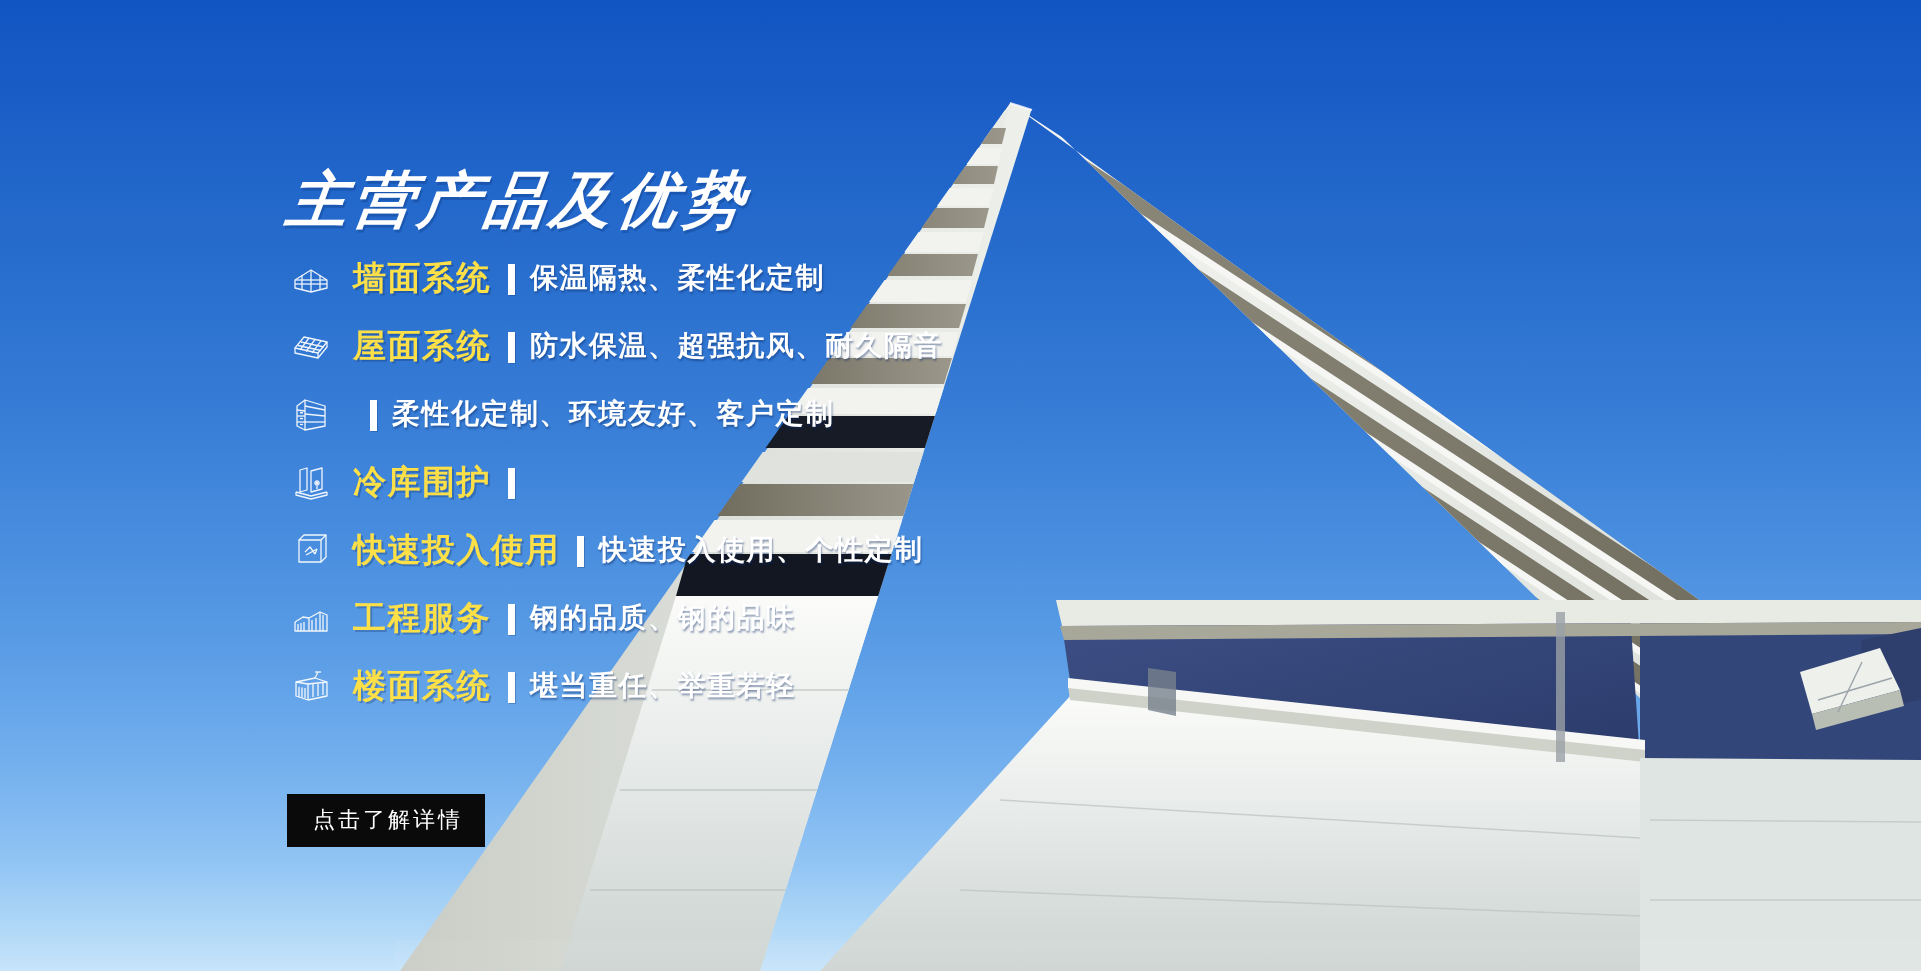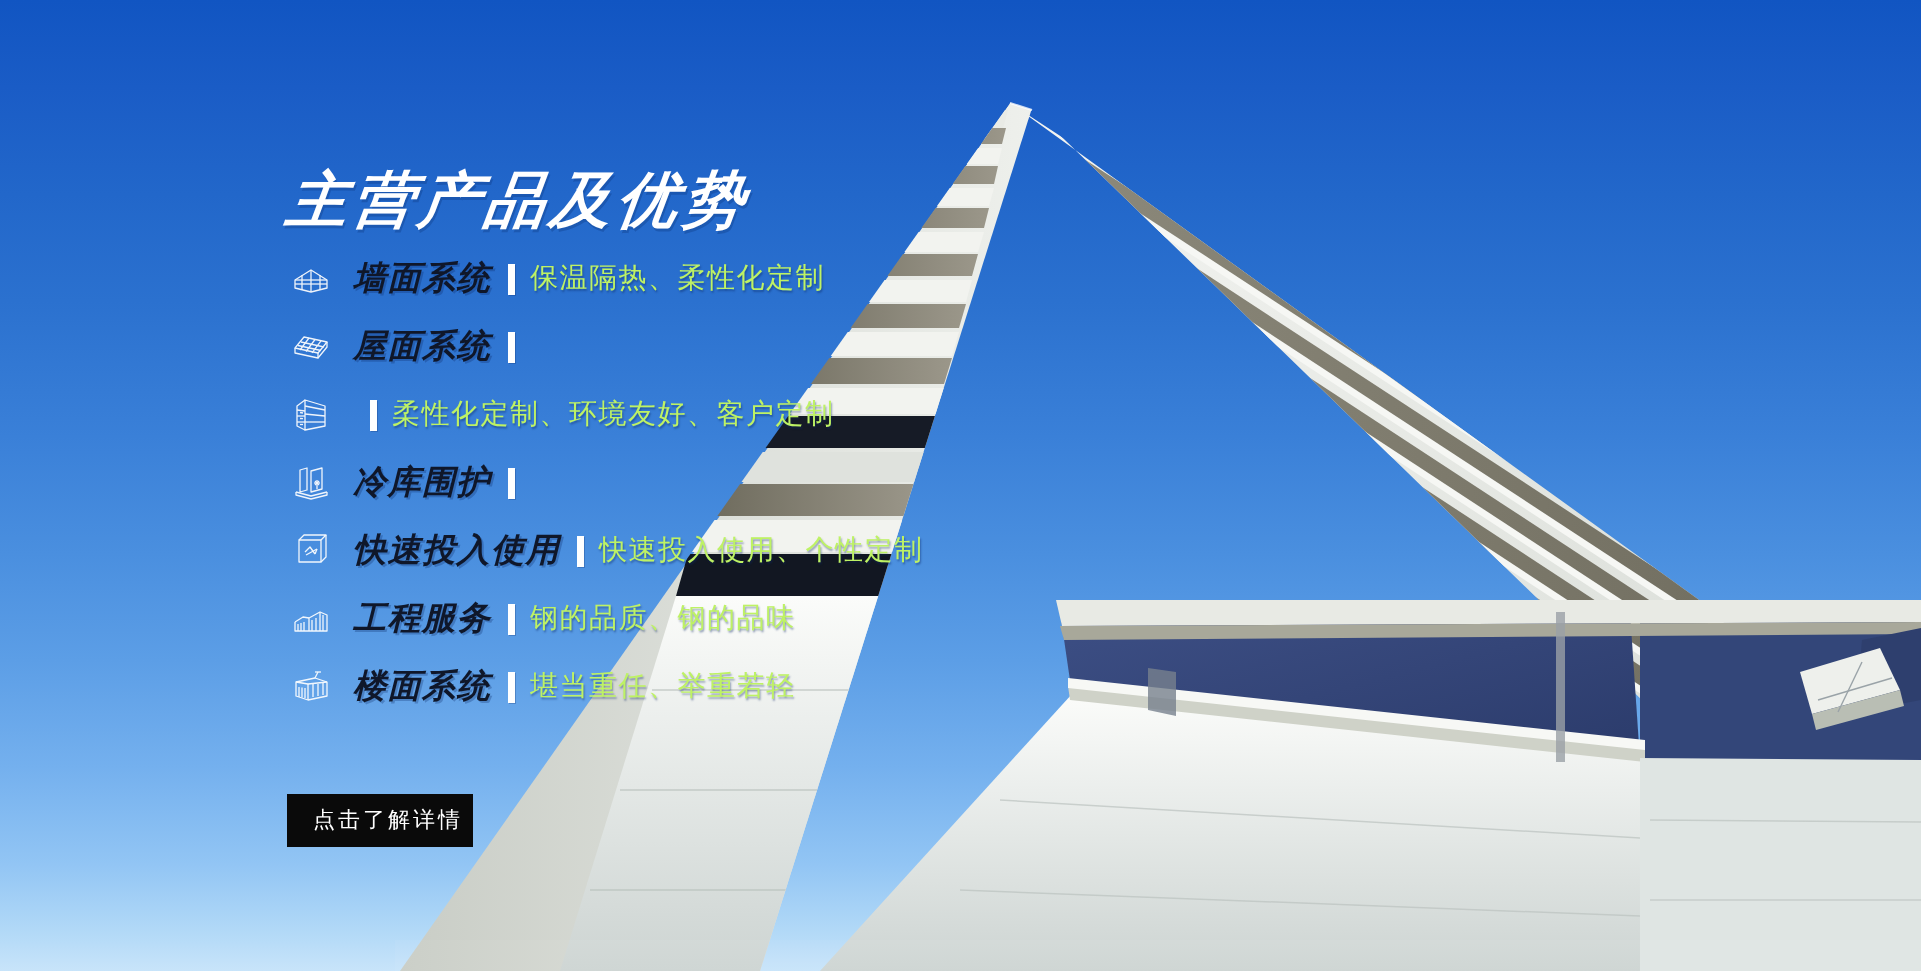--- a/index.html
+++ b/index.html
@@ -43,43 +43,42 @@
 
   .ico{
     width:40px; height:40px; flex:0 0 40px;
     margin-right:22px; margin-left:4px;
     display:flex; align-items:center; justify-content:center;
     opacity:.92;
   }
   .ico svg{ display:block; }
 
   .rlabel{
-    color:#0f172a; font-size:33px; font-weight:900;
+    color:#fde047; font-size:33px; font-weight:900;
     letter-spacing:1.5px; white-space:nowrap;
     text-shadow:2px 2px 0 rgba(10,40,100,.28);
     font-family:"DejaVu Sans","Liberation Sans",sans-serif;
-    font-style:italic;
   }
   .sep{
     display:inline-block; width:7px; height:31px;
     background:#ffffff; margin:0 15px 0 17px; flex:0 0 7px;
     box-shadow:1px 1px 0 rgba(10,40,100,.25);
     position:relative; top:1px;
   }
   .rdesc{
-    color:#bef264; font-size:28px; font-weight:400;
+    color:#ffffff; font-size:28px; font-weight:700;
     letter-spacing:1.5px; white-space:nowrap;
     text-shadow:1px 2px 2px rgba(10,40,100,.45);
     font-family:"DejaVu Sans","Liberation Sans",sans-serif;
   }
 
   .cta{
     position:absolute; left:287px; top:794px;
     background:#0a0a0a; color:#ffffff;
-    padding:15px 10px 16px 26px;
+    padding:15px 22px 16px 26px;
     font-size:22px; letter-spacing:3px; font-weight:500;
     border:0; cursor:pointer; line-height:1;
     font-family:"DejaVu Sans","Liberation Sans",sans-serif;
   }
 </style>
 </head>
 <body>
 
 <div id="stage">
 
@@ -260,20 +259,21 @@
               <path d="M36 16 L36 21 L27 32"></path>
             <path d="M18 12 L9 24"></path>
               <path d="M24 13.5 L15 25.5"></path>
               <path d="M30 14.8 L21 26.8"></path>
             <path d="M10 16 L33 21"></path>
               <path d="M7 19.5 L30 24.5"></path>
           </svg>
         </span>
         <span class="rlabel">屋面系统</span>
         <span class="sep"></span>
+        <span class="rdesc">防水保温、超强抗风、耐久隔音</span>
       </div>
 
       <div class="row">
         <span class="ico">
           <svg width="40" height="40" viewBox="0 0 40 40" fill="none" stroke="#ffffff" stroke-width="1.3" stroke-linejoin="round">
             <path d="M14 6 L34 12 L34 32 L14 36 Z"></path>
             <path d="M14 6 L6 12 L6 32 L14 36"></path>
             <path d="M14 12 L34 16"></path>
               <path d="M14 20 L34 22"></path>
               <path d="M14 28 L34 28"></path>

